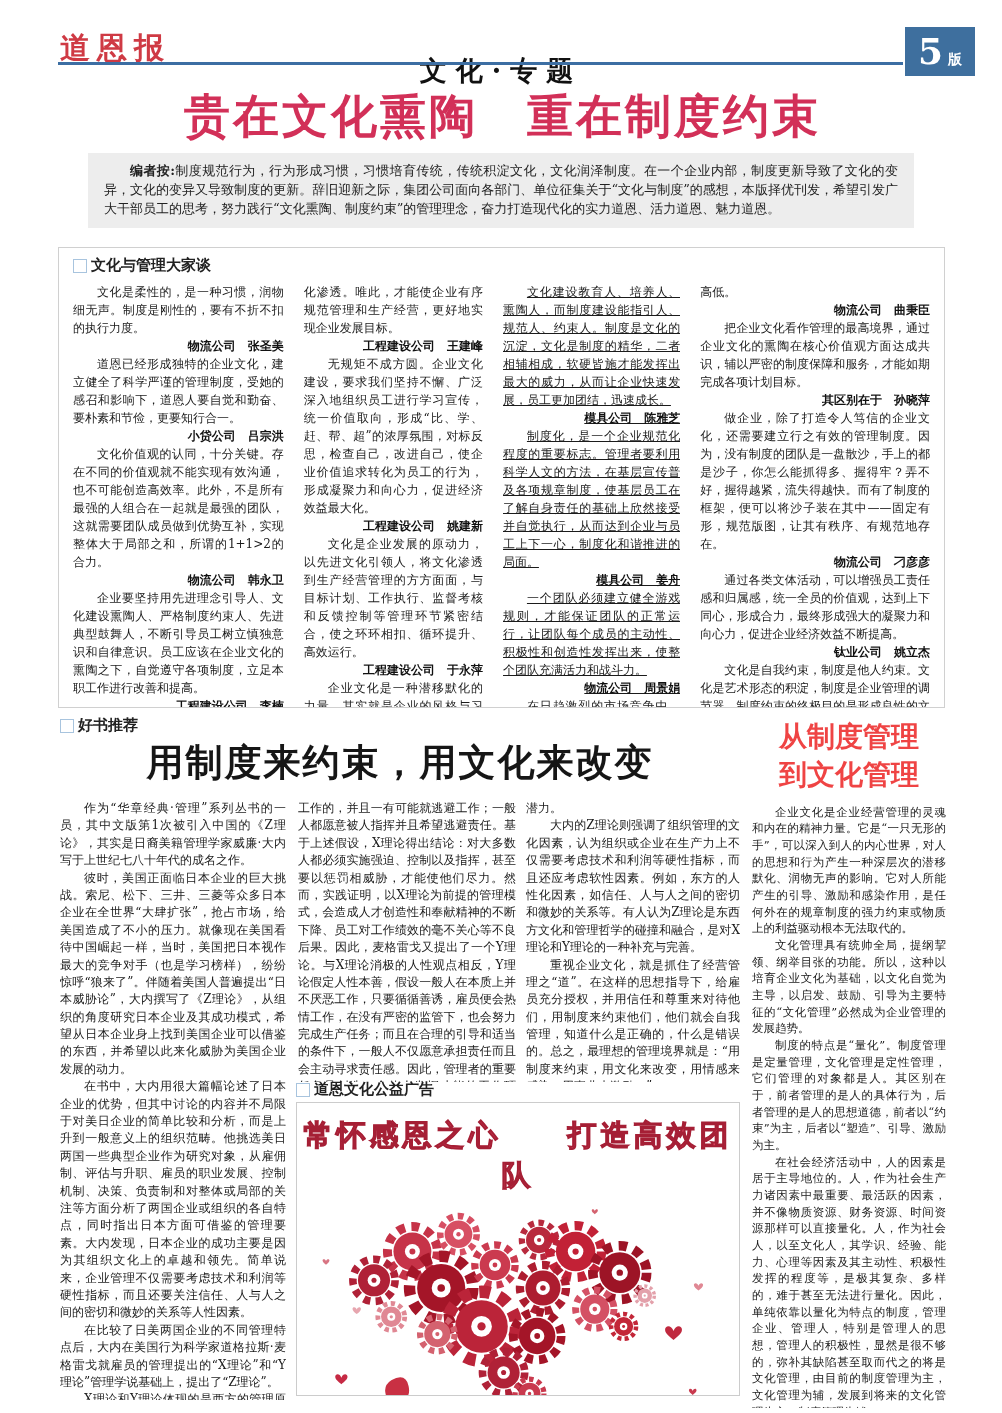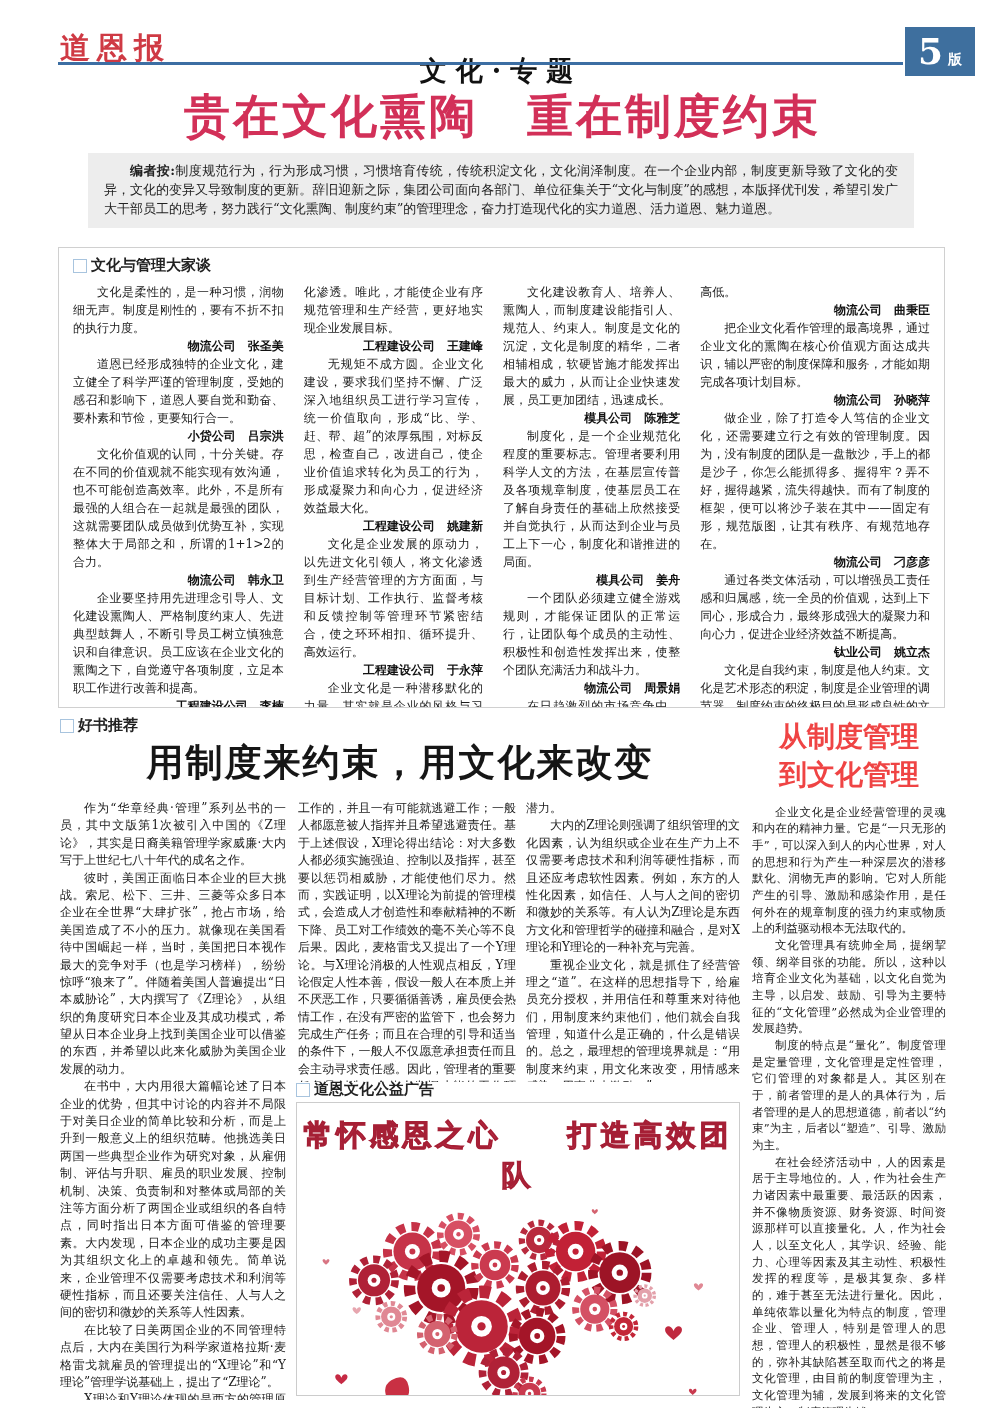--- a/index.html
+++ b/index.html
@@ -30,21 +30,21 @@
         display:flex;align-items:center;gap:4px;}
   .label-square{display:inline-block;width:12px;height:12px;border:1px solid #a8c4de;background:#fff;}
   
   .forum{position:absolute;left:58px;top:247px;width:887px;height:461px;border:1px solid #d0d0d0;
         box-sizing:border-box;padding:8px 14px;overflow:hidden;}
   .forum .section-label{margin-bottom:8px;}
   .forum-cols{display:flex;gap:20px;font-size:12px;line-height:1.5;text-align:justify;}
   .forum-cols>div{overflow:hidden;}
   .forum-cols>div:nth-child(1){flex:0 0 24.6%;}
   .forum-cols>div:nth-child(2){flex:0 0 20.9%;}
-  .forum-cols>div:nth-child(3){flex:0 0 20.7%;}
+  .forum-cols>div:nth-child(3){flex:0 0 20.7%;text-decoration:underline;}
   .forum-cols>div:nth-child(4){flex:1;}
   .para{margin:0;text-indent:2em;}
   .para.cont{text-indent:0;}
   .author{margin:0;text-align:right;font-weight:bold;font-family:"Liberation Sans",sans-serif;
         font-size:12px;color:#111;}
   
   .book-label{position:absolute;left:60px;top:716px;}
   .book-title{position:absolute;left:60px;top:738px;width:680px;text-align:center;font-size:37px;
         font-weight:bold;color:#161616;letter-spacing:2px;font-family:"Liberation Sans",sans-serif;}
   .book-col{position:absolute;top:800px;font-size:12px;line-height:1.45;text-align:justify;overflow:hidden;}
@@ -114,21 +114,21 @@
           <p class="para">制度化，是一个企业规范化程度的重要标志。管理者要利用科学人文的方法，在基层宣传普及各项规章制度，使基层员工在了解自身责任的基础上欣然接受并自觉执行，从而达到企业与员工上下一心，制度化和谐推进的局面。</p>
           <p class="author">模具公司　姜舟</p>
           <p class="para">一个团队必须建立健全游戏规则，才能保证团队的正常运行，让团队每个成员的主动性、积极性和创造性发挥出来，使整个团队充满活力和战斗力。</p>
           <p class="author">物流公司　周景娟</p>
           <p class="para">在日趋激烈的市场竞争中，员工的整体素质无疑是一个企业的核心竞争力。而提升员工素质的核心在于持续不断地企业文化熏陶和制度约束，以及各种专业知识培训。提升素质还体现在细节之中，因为素质不是一些宏观的表达，往往越是细节越能反映一个企业素质的</p>
         </div>
       <div>
           <p class="para cont">高低。</p>
           <p class="author">物流公司　曲秉臣</p>
           <p class="para">把企业文化看作管理的最高境界，通过企业文化的熏陶在核心价值观方面达成共识，辅以严密的制度保障和服务，才能如期完成各项计划目标。</p>
-          <p class="author">物流公司　孙晓萍</p>
+          <p class="author">其区别在于　孙晓萍</p>
           <p class="para">做企业，除了打造令人笃信的企业文化，还需要建立行之有效的管理制度。因为，没有制度的团队是一盘散沙，手上的都是沙子，你怎么能抓得多、握得牢？弄不好，握得越紧，流失得越快。而有了制度的框架，便可以将沙子装在其中——固定有形，规范版图，让其有秩序、有规范地存在。</p>
           <p class="author">物流公司　刁彦彦</p>
           <p class="para">通过各类文体活动，可以增强员工责任感和归属感，统一全员的价值观，达到上下同心，形成合力，最终形成强大的凝聚力和向心力，促进企业经济效益不断提高。</p>
           <p class="author">钛业公司　姚立杰</p>
           <p class="para">文化是自我约束，制度是他人约束。文化是艺术形态的积淀，制度是企业管理的调节器。制度约束的终极目的是形成良性的文化——自觉和自信。</p>
         </div>
     </div>
   </div>
 
   <div class="section-label book-label">

